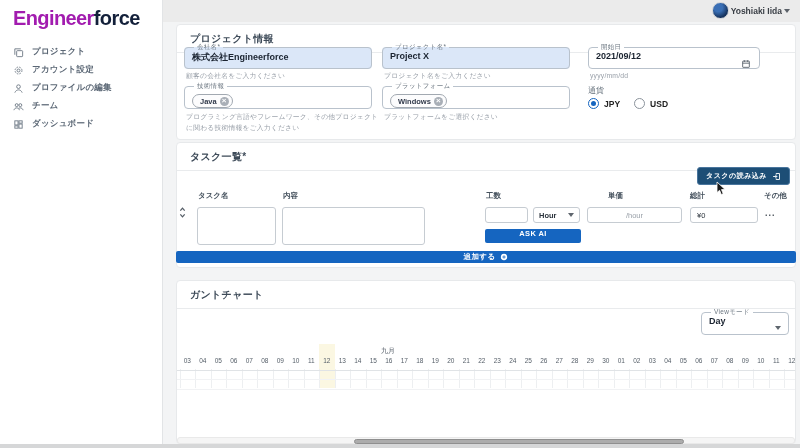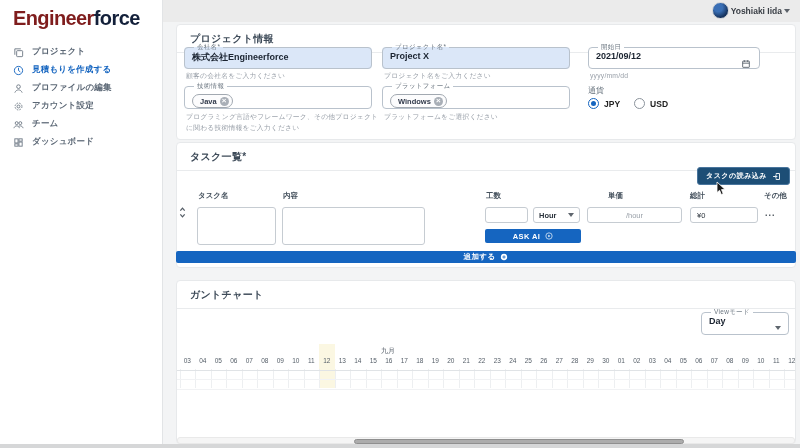--- a/index.html
+++ b/index.html
@@ -2,21 +2,21 @@
 <html><head>
 <meta charset="utf-8">
 <style>
   * { margin:0; padding:0; box-sizing:border-box; }
   html,body { width:800px; height:448px; overflow:hidden; }
   body { position:relative; font-family:"Liberation Sans","DejaVu Sans",sans-serif; background:#f3f4f5; }
 
   
   .sidebar { position:absolute; left:0; top:0; width:163px; height:448px; background:#fff; border-right:1px solid #e2e4e6; }
   .logo { position:absolute; left:13px; top:7px; font-size:20px; font-weight:bold; letter-spacing:-0.6px; }
-  .logo .p1 { color:#7f1d1d; }
+  .logo .p1 { color:#a21caf; }
   .logo .p2 { color:#13203a; }
   .nav { position:absolute; left:0; top:43px; width:100%; }
   .nav-item { display:flex; align-items:center; gap:8px; height:18px; padding-left:13px; cursor:pointer; }
   .nav-item .lbl { font-size:8.5px; font-weight:bold; color:#5c6876; letter-spacing:0.2px; }
   .nav-item svg { width:11px; height:11px; stroke:#6f7a86; fill:none; stroke-width:2; flex:none; }
   .nav-item.active .lbl { color:#1565c0; }
   .nav-item.active svg { stroke:#1565c0; }
 
   
   .topbar { position:absolute; left:163px; top:0; width:637px; height:22px; background:#ebebeb; }
@@ -76,40 +76,33 @@
 <div class="sidebar">
   <div class="logo"><span class="p1">Engineer</span><span class="p2">force</span></div>
   <div class="nav" id="nav">
       <div class="nav-item">
         <svg viewBox="0 0 24 24">
           <rect x="8" y="8" width="13" height="13" rx="1.5"></rect>
           <path d="M4 17V4h13"></path>
         </svg>
         <span class="lbl">プロジェクト</span>
       </div>
-      <div class="nav-item active">
-        <svg viewBox="0 0 24 24">
-          <circle cx="12" cy="12" r="9"></circle>
-          <path d="M12 6v6l4 3"></path>
-        </svg>
-        <span class="lbl">見積もりを作成する</span>
+      <div class="nav-item">
+        <svg viewBox="0 0 24 24">
+          <circle cx="12" cy="12" r="3.2"></circle>
+          <circle cx="12" cy="12" r="7.5" stroke-dasharray="3.4 2.6"></circle>
+        </svg>
+        <span class="lbl">アカウント設定</span>
       </div>
       <div class="nav-item">
         <svg viewBox="0 0 24 24">
           <circle cx="12" cy="8" r="4"></circle>
           <path d="M4 21c1.5-4 5-6 8-6s6.5 2 8 6"></path>
         </svg>
         <span class="lbl">プロファイルの編集</span>
-      </div>
-      <div class="nav-item">
-        <svg viewBox="0 0 24 24">
-          <circle cx="12" cy="12" r="3.2"></circle>
-          <circle cx="12" cy="12" r="7.5" stroke-dasharray="3.4 2.6"></circle>
-        </svg>
-        <span class="lbl">アカウント設定</span>
       </div>
       <div class="nav-item">
         <svg viewBox="0 0 24 24">
           <circle cx="8" cy="9" r="3.2"></circle>
           <circle cx="16" cy="9" r="3.2"></circle>
           <path d="M2 20c1-3.5 3.5-5 6-5s5 1.5 6 5M12.5 15.5c1-.4 2.2-.5 3.5-.5 2.5 0 5 1.5 6 5"></path>
         </svg>
         <span class="lbl">チーム</span>
       </div>
       <div class="nav-item">
@@ -218,21 +211,21 @@
   <span class="sel-caret"></span>
 </div>
 <div class="tbox" style="left:587px; top:207px; width:95px; height:16px; display:flex; align-items:center; justify-content:center; padding:0 6px;">
   <span class="ph">/hour</span>
 </div>
 <div class="tbox" style="left:690px; top:207px; width:68px; height:16px; display:flex; align-items:center; padding:0 6px;">
   <span style="font-size:7.5px; color:#2b333c;">¥0</span>
 </div>
 <span class="dots" style="left:765px; top:208px;">...</span>
 
-<button class="btn-blue" style="left:485px; top:229px; width:96px; height:14px;">
+<button class="btn-blue" style="left:485px; top:229px; width:96px; height:14px;flex-direction:column;">
   <span>ASK AI</span>
   <svg width="8" height="8" viewBox="0 0 24 24">
       <circle cx="12" cy="12" r="9.5" fill="none" stroke="#fff" stroke-width="2"></circle>
       <path d="M10 8l6 4-6 4z" fill="#fff"></path>
     </svg>
 </button>
 
 <button class="btn-blue" style="left:176px; top:251px; width:620px; height:12px; border-radius:2px;">
   <span>追加する</span>
   <svg width="8" height="8" viewBox="0 0 24 24">

